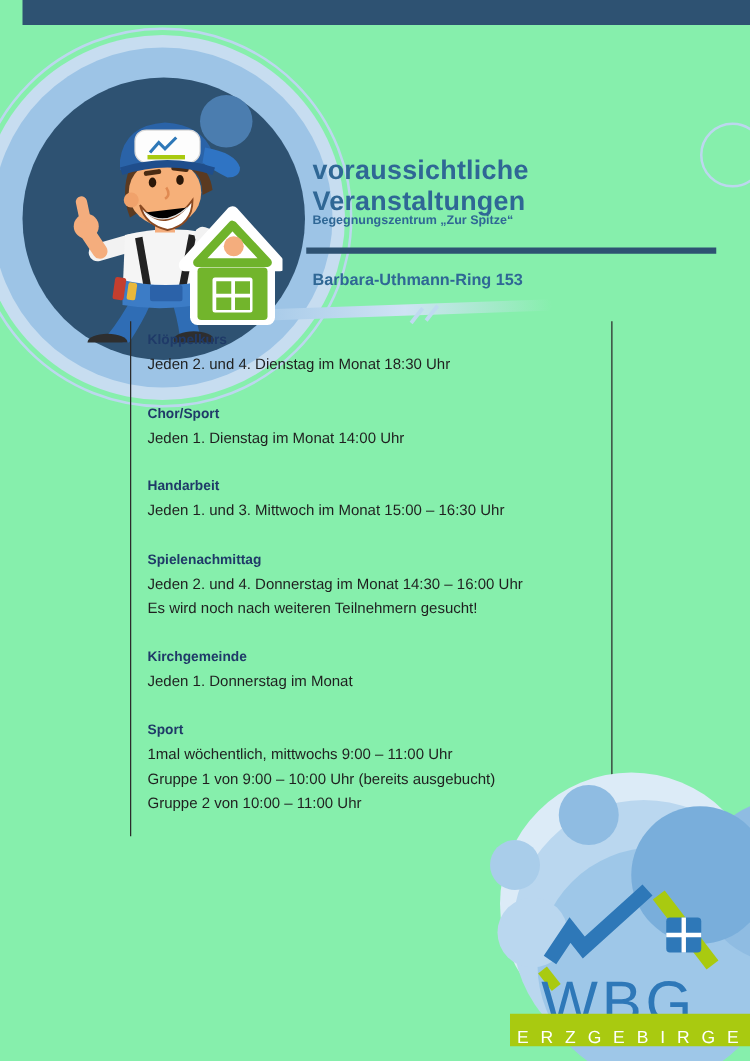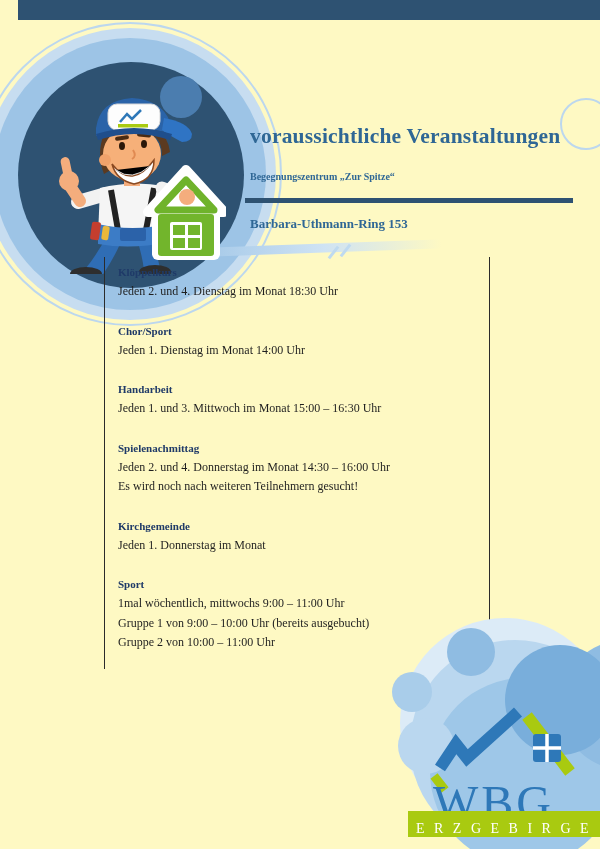--- a/index.html
+++ b/index.html
@@ -1,17 +1,17 @@
 <!DOCTYPE html>
 <html><head>
 <meta charset="utf-8">
 <style>
   html,body{margin:0;padding:0;background:#fff;}
-  .page{position:relative;width:600px;height:849px;background:#fef9c3;overflow:hidden;
-        font-family:Liberation Serif, serif;}
+  .page{position:relative;width:600px;height:849px;background:#86efac;overflow:hidden;
+        font-family:Liberation Sans, sans-serif;}
   .circle{position:absolute;border-radius:50%;}
 
   
   .top-bar{position:absolute;left:18px;top:0;width:582px;height:20px;background:#2E5272;}
 
   
   .washA{left:-16px;top:28px;width:292px;height:292px;background:#C7DDF0;}
   .washB{left:-6px;top:38px;width:272px;height:272px;background:#9DC4E6;}
   .washRing{left:-22px;top:22px;width:304px;height:304px;border:2px solid #BCD7EE;background:transparent;box-sizing:border-box;}
   .darkCircle{left:18px;top:62px;width:226px;height:226px;background:#2E5272;}

